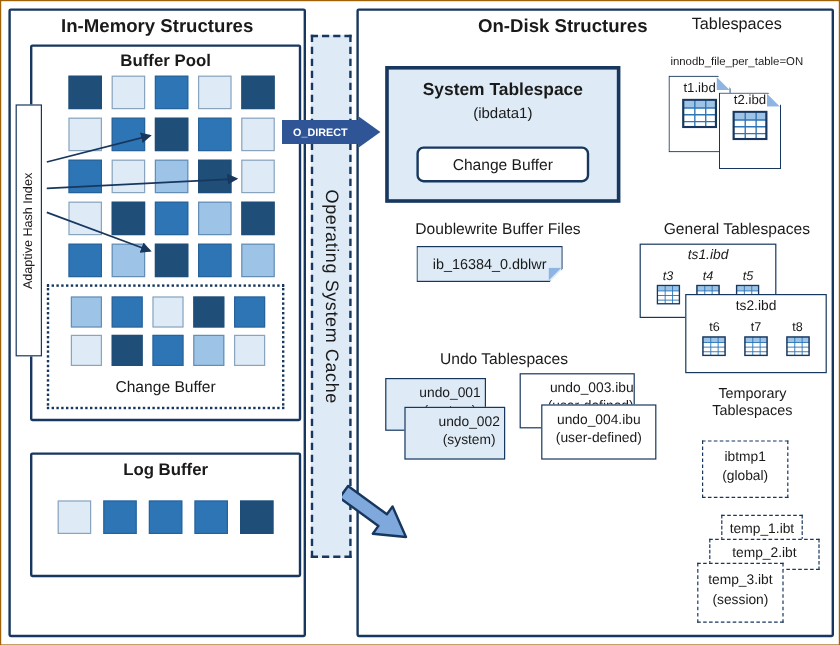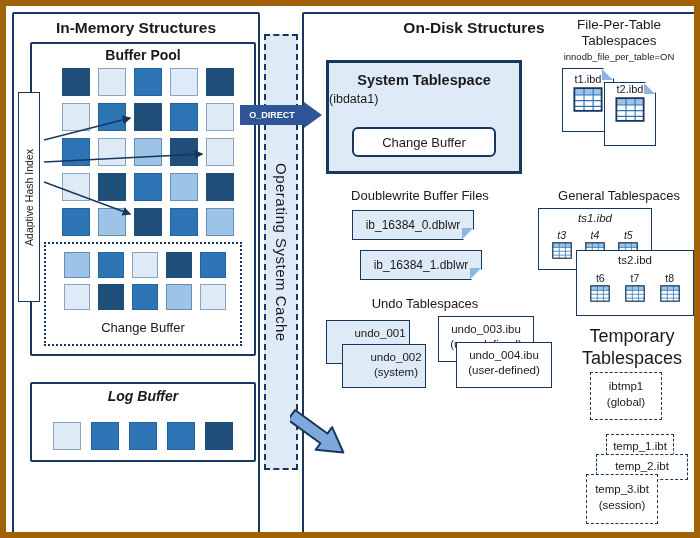--- a/index.html
+++ b/index.html
@@ -1,21 +1,21 @@
 <!DOCTYPE html>
 <html style="--ink: #1a1a1a; --border: #17375E; --panel: #DEEBF7; --white: #FFFFFF; --odirect: #2F5597; --bigarrow: #7FA8DC; --flap: #8EB4E3;"><head>
 <meta charset="utf-8">
 <style>
   :root{
     --ink:#1a1a1a; --border:#17375E; --panel:#DEEBF7; --white:#ffffff;
     --odirect:#2F5597; --bigarrow:#7FA8DC; --flap:#8EB4E3;
   }
   html,body{margin:0;padding:0;background:#fff;}
   body{font-family:"Liberation Sans",sans-serif;color:var(--ink);}
-  #canvas{position:relative;width:700px;height:538px;background:#fff;border:6px solid #a16207;box-sizing:border-box;overflow:hidden;}
+  #canvas{position:relative;width:700px;height:538px;background:#fff;border:1px solid #a16207;box-sizing:border-box;overflow:hidden;}
   .abs{position:absolute;box-sizing:border-box;}
   .solid-box{position:absolute;border:2px solid var(--border);background:#fff;border-radius:2px;box-sizing:border-box;}
   .title{font-weight:bold;text-align:center;position:absolute;left:0;right:0;}
   .heading{position:absolute;text-align:center;font-size:13px;line-height:1.2;}
   .squares{position:absolute;}
   .sq-row{display:flex;gap:var(--gap,8px);margin-bottom:var(--rgap,7px);}
   .sq{width:var(--sq,28px);height:var(--sq,28px);border:1px solid rgba(31,78,121,.45);box-sizing:border-box;}
   .dotted-box{position:absolute;border:2px dotted var(--border);background:#fff;box-sizing:border-box;}
   .vert-down{writing-mode:vertical-rl;}
   .vert-up{writing-mode:vertical-rl;transform:rotate(180deg);}
@@ -124,21 +124,21 @@
         <path d="M12 96 L98 74" stroke="#17375E" stroke-width="1.4" fill="none" marker-end="url(#arr-dark)"></path>
         <path d="M12 118 L170 110" stroke="#17375E" stroke-width="1.4" fill="none" marker-end="url(#arr-dark)"></path>
         <path d="M12 138 L98 170" stroke="#17375E" stroke-width="1.4" fill="none" marker-end="url(#arr-dark)"></path>
       </svg>
     </div>
 
     <div class="abs flexc" style="left:4px;top:78px;width:22px;height:210px;background:#fff;border:1.5px solid var(--border);z-index:4;">
       <span class="vert-up" style="font-size:10.5px;white-space:nowrap;">Adaptive Hash Index</span>
     </div>
 
-    <div class="solid-box" style="left:16px;top:368px;width:226px;height:80px;font-style:italic;">
+    <div class="solid-box" style="left:16px;top:368px;width:226px;height:104px;">
       <div class="title" style="top:4px;font-size:14px;">Log Buffer</div>
       <div class="squares" style="left:21px;top:38px;--sq:28px;--gap:10px;">
           <div class="sq-row">
             <div class="sq" style="background: rgb(222, 235, 247);"></div>
             <div class="sq" style="background: rgb(46, 117, 182);"></div>
             <div class="sq" style="background: rgb(46, 117, 182);"></div>
             <div class="sq" style="background: rgb(46, 117, 182);"></div>
             <div class="sq" style="background: rgb(31, 78, 121);"></div>
           </div>
         </div>
@@ -152,55 +152,50 @@
   <div class="abs" style="left:234px;top:96px;width:84px;height:26px;z-index:6;">
     <div class="abs" style="left:0;top:3px;width:64px;height:20px;background:var(--odirect);color:#fff;font-size:9px;font-weight:600;line-height:20px;text-align:center;">O_DIRECT</div>
     <div class="abs" style="left:64px;top:0;width:0;height:0;border-top:13px solid transparent;border-bottom:13px solid transparent;border-left:18px solid var(--odirect);"></div>
   </div>
 
   <div class="solid-box" style="left:296px;top:6px;width:398px;height:524px;">
     <div class="abs" style="left:30px;top:5px;width:280px;text-align:center;font-weight:bold;font-size:15.5px;">On-Disk Structures</div>
 
     <div class="abs" style="left:22px;top:46px;width:196px;height:114px;background:var(--panel);border:3px solid var(--border);">
       <div class="abs" style="left:0;right:0;top:9px;text-align:center;font-weight:bold;font-size:14.5px;">System Tablespace</div>
-      <div class="abs" style="left:0;right:0;top:29px;font-size:12.5px;">(ibdata1)</div>
+      <div class="abs" style="left:0;right:0;top:29px;text-align:center;font-size:12.5px;">(ibdata1)</div>
       <div class="abs flexc" style="left:23px;top:64px;width:144px;height:30px;background:#fff;border:2px solid var(--border);border-radius:6px;font-size:13px;">Change Buffer</div>
     </div>
 
     <div class="heading" style="left:24px;top:174px;width:184px;">Doublewrite Buffer Files</div>
     <div class="file fold-br" style="left:48px;top:196px;width:122px;height:30px;">
       <span>ib_16384_0.dblwr</span>
       <span class="flap"></span>
     </div>
-    <div class="file fold-br" style="left:56px;top:236px;width:122px;height:30px;">
-      <span>ib_16384_1.dblwr</span>
-      <span class="flap"></span>
-    </div>
 
     <div class="heading" style="left:36px;top:282px;width:170px;">Undo Tablespaces</div>
     <div class="card card-blue" style="left:22px;top:306px;width:84px;height:44px;z-index:1;">
       <div>undo_001</div>
       <div>(system)</div>
     </div>
     <div class="card card-blue" style="left:38px;top:330px;width:84px;height:44px;z-index:2;">
       <div>undo_002</div>
       <div>(system)</div>
     </div>
-    <div class="card card-white" style="left:134px;top:302px;width:96px;height:46px;z-index:1;">
+    <div class="card card-white" style="left:134px;top:302px;width:96px;height:46px;z-index:1;text-align:right;">
       <div>undo_003.ibu</div>
       <div>(user-defined)</div>
     </div>
     <div class="card card-white" style="left:152px;top:328px;width:96px;height:46px;z-index:2;">
       <div>undo_004.ibu</div>
       <div>(user-defined)</div>
     </div>
 
 
     <div class="heading" style="left:240px;top:3px;width:150px;font-size:13.5px;">
-      <div>File-Per-Table</div>
       <div>Tablespaces</div>
     </div>
     <div class="heading" style="left:240px;top:37px;width:150px;font-size:9.5px;">innodb_file_per_table=ON</div>
     <div class="doc fold-tr" style="left:258px;top:54px;width:52px;height:64px;z-index:1;">
       <div style="font-size:11px;margin-top:4px;">t1.ibd</div>
       <svg width="30" height="25" viewBox="0 0 26 22" style="margin-top:2px;">
         <rect class="tbl-bg" x="1" y="1" width="24" height="20"></rect>
           <rect class="tbl-hd" x="1" y="1" width="24" height="6"></rect>
         <path class="tbl-ln" d="M1 7h24M1 12h24M1 17h24M9.5 1v20M17.5 1v20"></path>
           <rect class="tbl-bd" x="1" y="1" width="24" height="20"></rect>
@@ -277,21 +272,21 @@
           <svg width="20" height="17" viewBox="0 0 26 22">
               <rect class="tbl-bg" x="1" y="1" width="24" height="20"></rect>
               <rect class="tbl-hd" x="1" y="1" width="24" height="6"></rect>
               <path class="tbl-ln" d="M1 7h24M1 12h24M1 17h24M9.5 1v20M17.5 1v20"></path>
               <rect class="tbl-bd" x="1" y="1" width="24" height="20"></rect>
             </svg>
         </div>
       </div>
     </div>
 
-    <div class="heading" style="left:264px;top:312px;width:128px;font-size:18px;">
+    <div class="heading" style="left:264px;top:312px;width:128px;font-size:12px;">
       <div>Temporary</div>
       <div>Tablespaces</div>
     </div>
     <div class="dash-box" style="left:286px;top:358px;width:72px;height:48px;padding-top:6px;">
       <div>ibtmp1</div>
       <div>(global)</div>
     </div>
     <div class="dash-box" style="left:302px;top:420px;width:68px;height:26px;line-height:23px;z-index:1;">temp_1.ibt</div>
     <div class="dash-box" style="left:292px;top:440px;width:92px;height:26px;line-height:23px;z-index:2;">temp_2.ibt</div>
     <div class="dash-box" style="left:282px;top:460px;width:72px;height:50px;padding-top:7px;z-index:3;">

